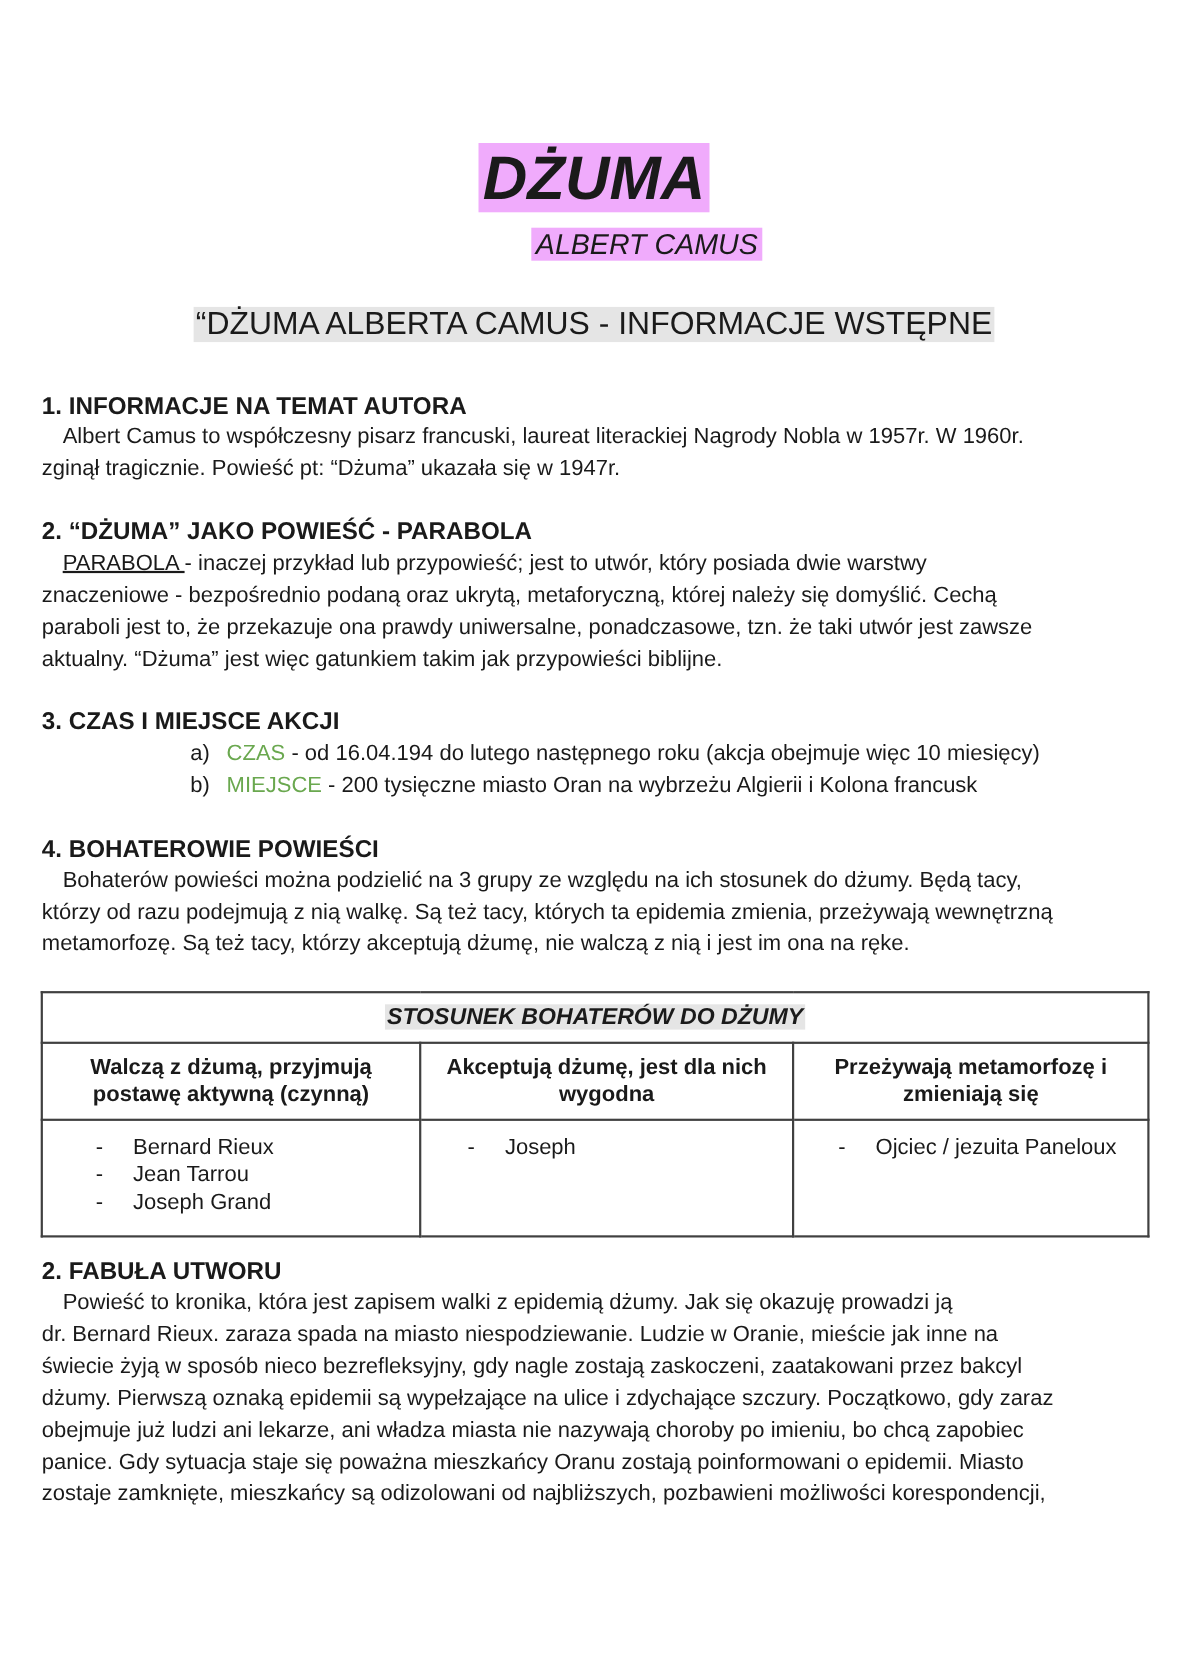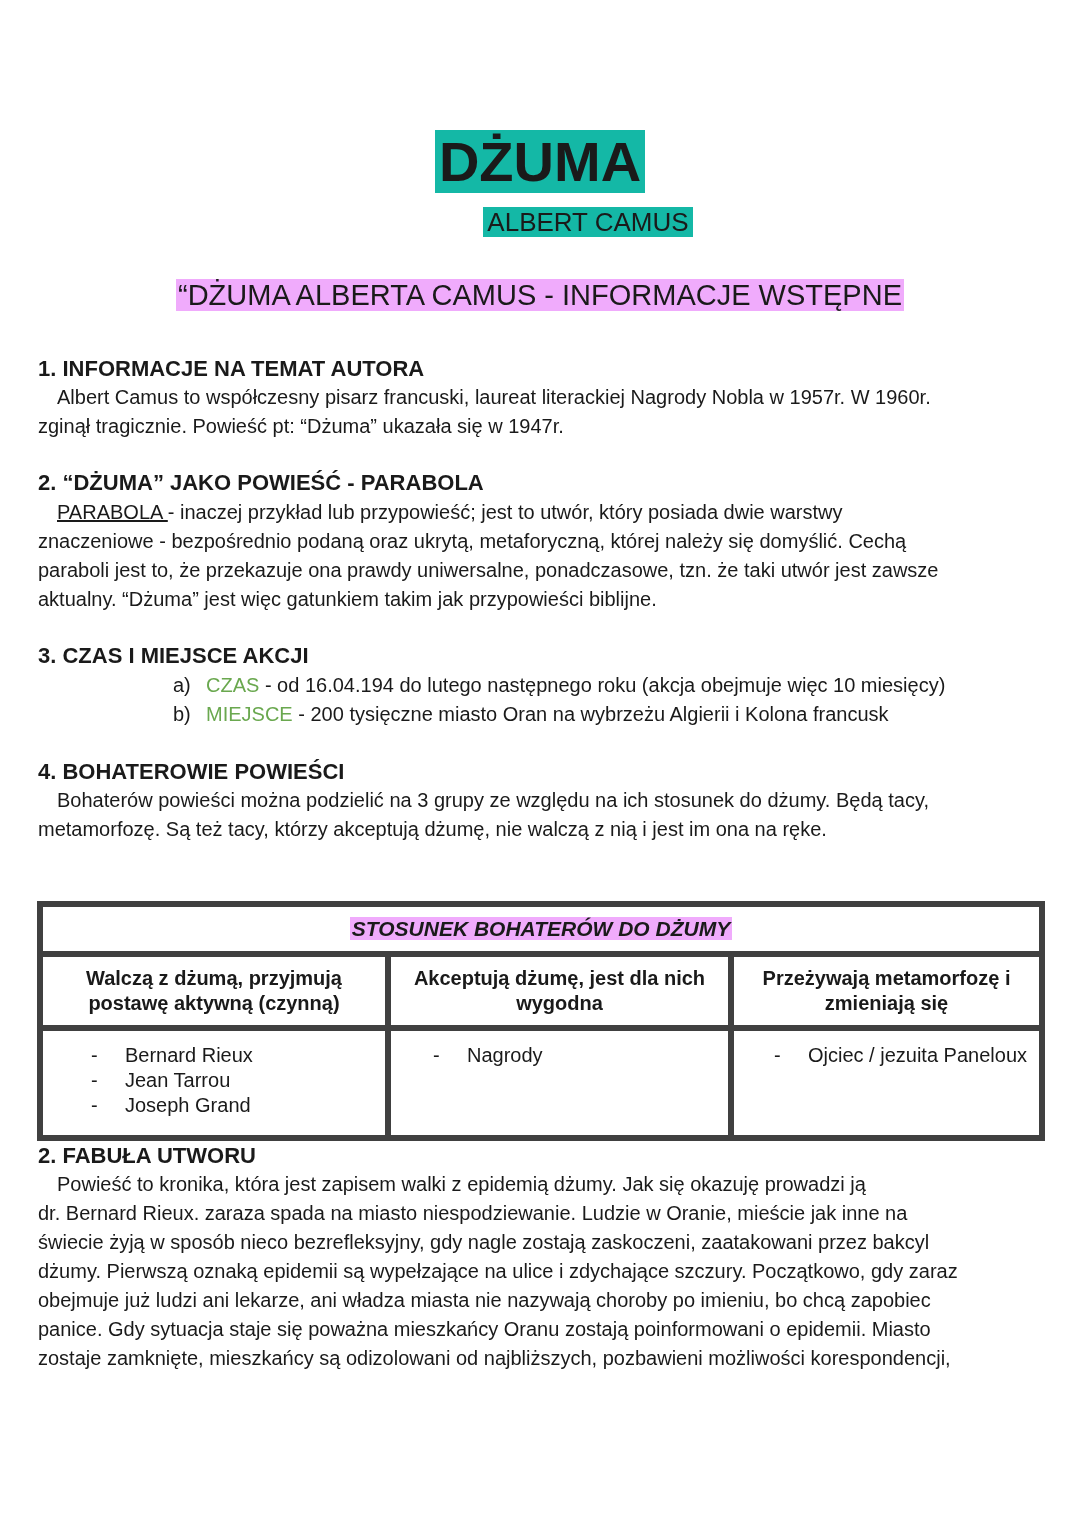--- a/index.html
+++ b/index.html
@@ -1,21 +1,21 @@
 <!DOCTYPE html>
 <html><head>
   <meta charset="utf-8">
   <style>
     html, body { margin: 0; padding: 0; background: #ffffff; }
     body {
       width: 1080px; height: 1525px; position: relative; overflow: hidden;
       font-family: "Liberation Sans", sans-serif; color: #1a1a1a;
     }
-    .hl { background: #14b8a6; }
-    .hl-soft { background: #f0abfc; }
+    .hl { background: #f0abfc; font-style: italic; }
+    .hl-soft { background: #e5e5e5; }
     .title-wrap { position: absolute; left: 0; width: 1080px; text-align: center; }
     .main-title {
       top: 129px; font-weight: bold; font-size: 56px; line-height: 66px;
     }
     .main-title span { padding: 0 4px; }
     .author {
       top: 205px; font-size: 26px; line-height: 34px; margin-left: 48px;
     }
     .author span { padding: 0 4px; }
     .subtitle {
@@ -38,21 +38,21 @@
       position: absolute; left: 173px; font-size: 20px; line-height: 29px; margin: 0;
       white-space: nowrap;
     }
     .list-line .mark { display: inline-block; width: 33px; }
 
     table.bohaterowie {
       position: absolute; left: 37px; top: 901px; width: 1008px;
       border-collapse: collapse; font-size: 20px;
     }
     table.bohaterowie td, table.bohaterowie th {
-      border: 6px solid #404040; padding: 0;
+      border: 2px solid #404040; padding: 0;
     }
     .tbl-title {
       height: 44px; text-align: center; font-weight: bold; font-style: italic;
       font-size: 21px;
     }
     .tbl-title span { padding: 0 2px; }
     .col-head {
       height: 68px; text-align: center; font-weight: bold; font-size: 20px;
       line-height: 25px; vertical-align: middle;
     }
@@ -96,20 +96,21 @@
 <div class="list-line" style="top:671px;">
   <span class="mark">a)</span><span class="green">CZAS</span><span> - od 16.04.194 do lutego następnego roku (akcja obejmuje więc 10 miesięcy)</span>
 </div>
 <div class="list-line" style="top:700px;">
   <span class="mark">b)</span><span class="green">MIEJSCE</span><span> - 200 tysięczne miasto Oran na wybrzeżu Algierii i Kolona francusk</span>
 </div>
 
 <h2 class="section-head" style="top:758px;">4. BOHATEROWIE POWIEŚCI</h2>
 <div class="para" style="top:786px;">
   <div class="indent">Bohaterów powieści można podzielić na 3 grupy ze względu na ich stosunek do dżumy. Będą tacy,</div>
+  <div>którzy od razu podejmują z nią walkę. Są też tacy, których ta epidemia zmienia, przeżywają wewnętrzną</div>
   <div>metamorfozę. Są też tacy, którzy akceptują dżumę, nie walczą z nią i jest im ona na ręke.</div>
 </div>
 
 <table class="bohaterowie">
   <tbody>
       <tr>
     <td colspan="3" class="tbl-title">
       <span class="hl-soft">STOSUNEK BOHATERÓW DO DŻUMY</span>
     </td>
   </tr>
@@ -127,21 +128,21 @@
   <tr>
     <td class="col-body">
       <ul style="padding-left:48px;">
         <li><span class="dash">-</span><span>Bernard Rieux</span></li>
         <li><span class="dash">-</span><span>Jean Tarrou</span></li>
         <li><span class="dash">-</span><span>Joseph Grand</span></li>
       </ul>
     </td>
     <td class="col-body">
       <ul style="padding-left:42px;">
-        <li><span class="dash">-</span><span>Nagrody</span></li>
+        <li><span class="dash">-</span><span>Joseph</span></li>
       </ul>
     </td>
     <td class="col-body">
       <ul style="padding-left:40px;">
         <li><span class="dash">-</span><span>Ojciec / jezuita Paneloux</span></li>
       </ul>
     </td>
   </tr>
 </tbody>
   </table>

